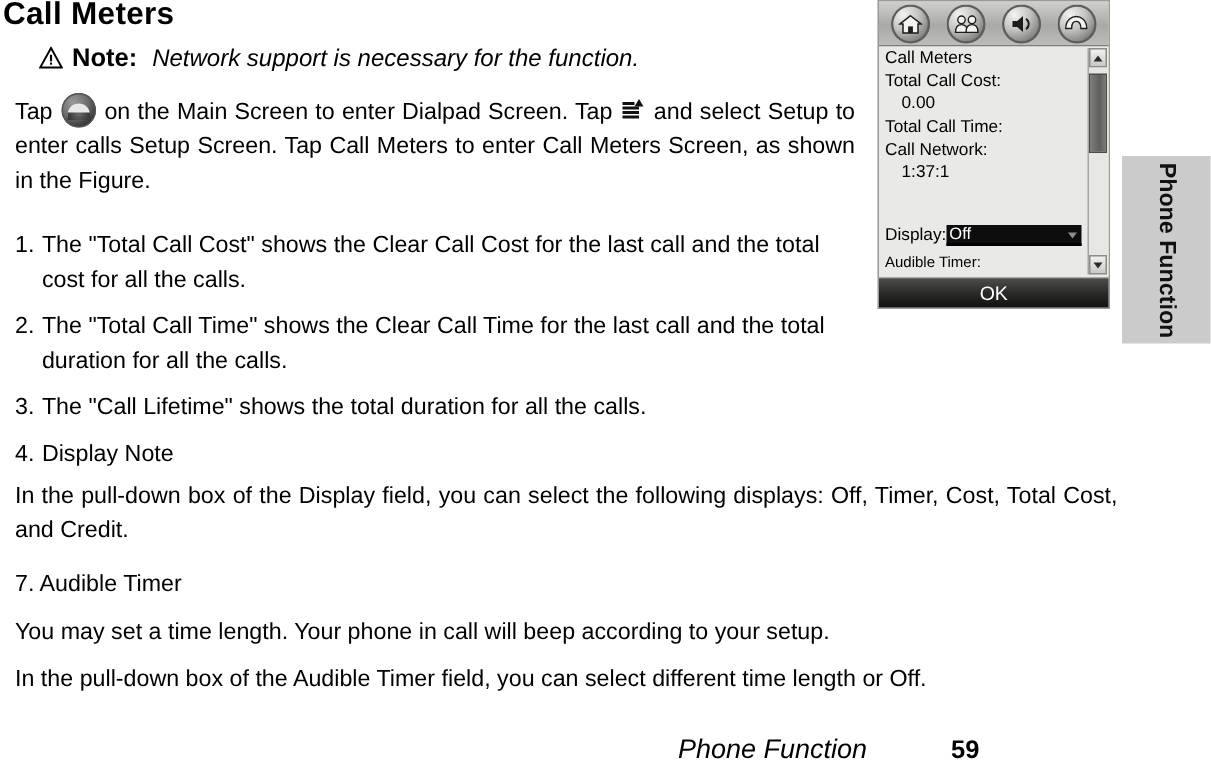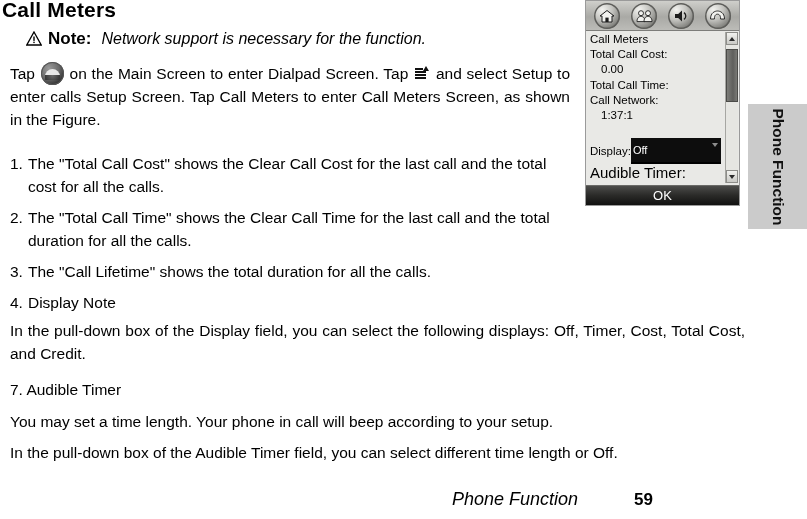--- a/index.html
+++ b/index.html
@@ -173,21 +173,21 @@
     left: 4px;
     bottom: 20px;
     right: 18px;
     display: flex;
     align-items: center;
     font-size: 11.5px;
   }
   .dev-field .flabel { flex: none; }
   .dev-select {
     flex: 1;
-    height: 26px;
+    height: 14px;
     background: #0d0d0d;
     color: #ffffff;
     font-size: 11px;
     line-height: 13px;
     padding-left: 2px;
     position: relative;
     border-bottom: 2px solid #000;
     display: flex;
     align-items: center;
   }
@@ -195,21 +195,21 @@
     position: absolute;
     right: 3px; top: 5px;
     width: 0; height: 0;
     border-left: 3px solid transparent;
     border-right: 3px solid transparent;
     border-top: 4px solid #8d8d8d;
   }
   .dev-lastline {
     position: absolute;
     left: 4px; bottom: 3px;
-    font-size: 15px;
+    font-size: 10px;
   }
 
   
   .dev-scroll {
     position: absolute;
     right: 1px; top: 1px;
     width: 13px; bottom: 1px;
     background: #dedeDa;
     border-left: 1px solid #a6a6a2;
     display: flex;

